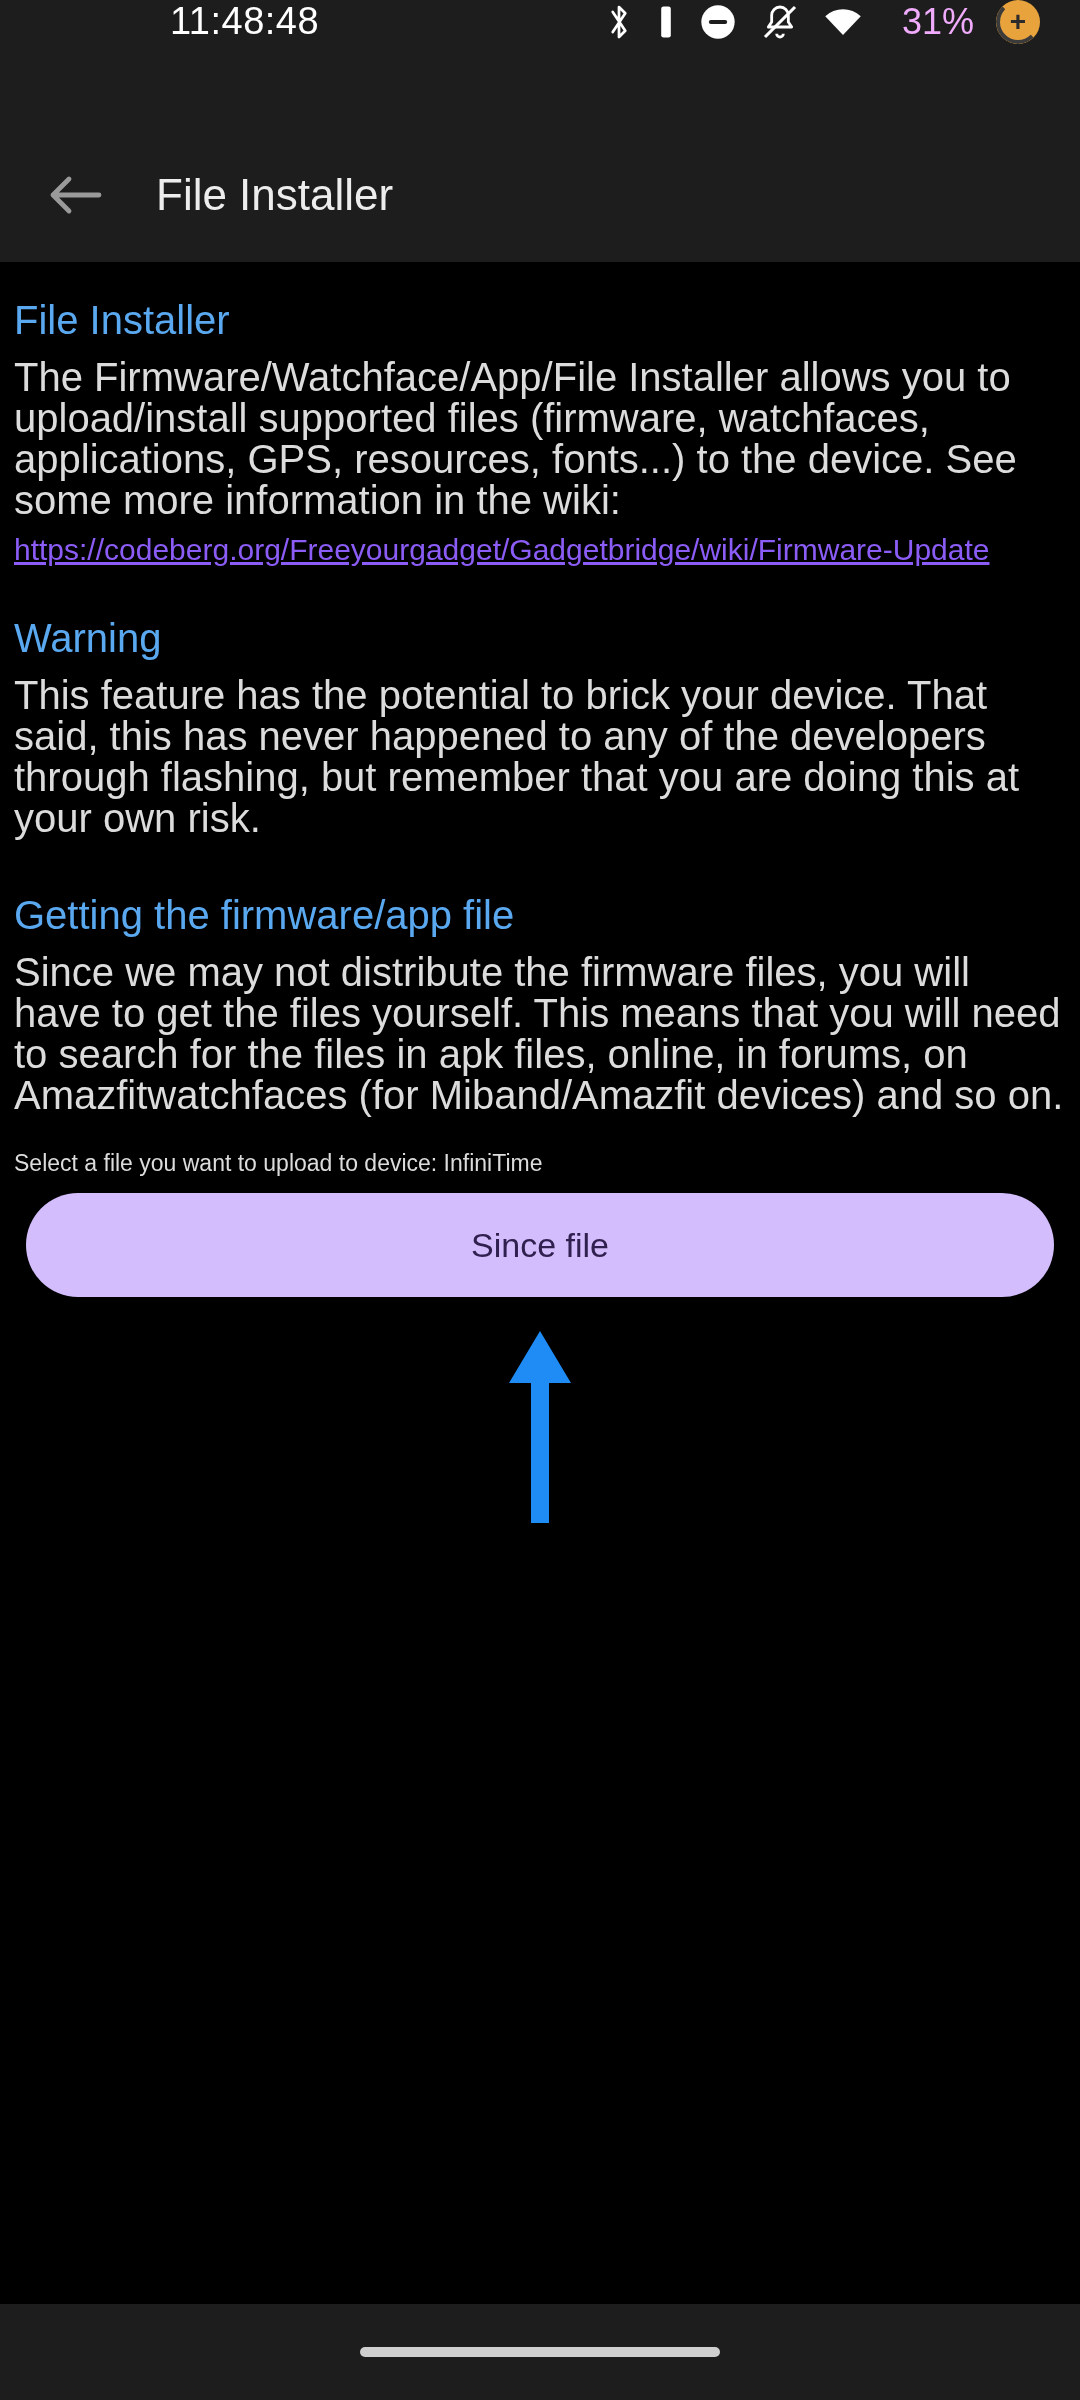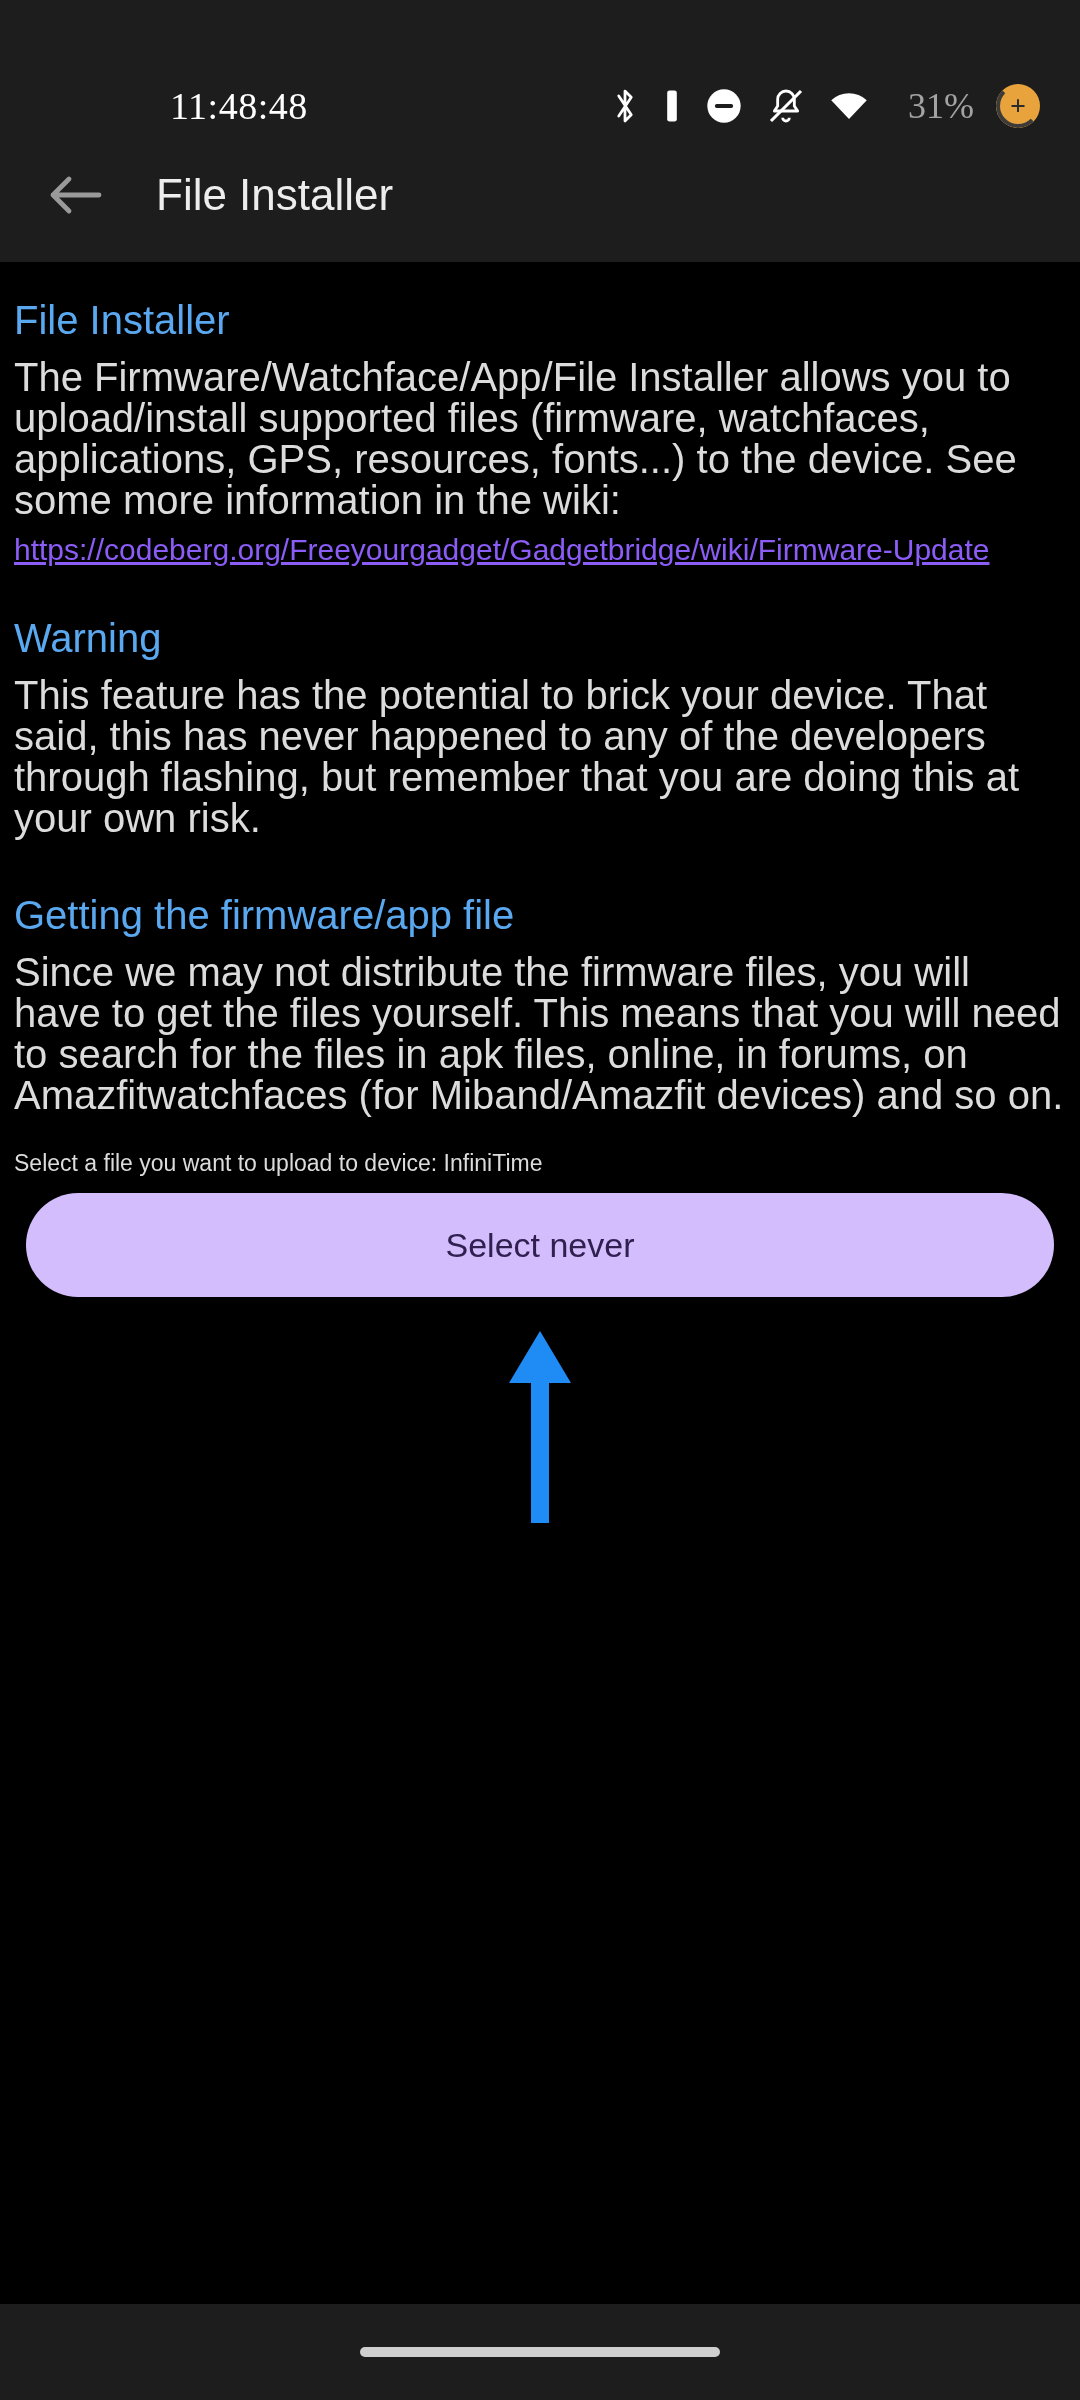--- a/index.html
+++ b/index.html
@@ -14,46 +14,45 @@
     font-family: "Liberation Sans", sans-serif;
     color: #e6e6e6;
     position: relative;
   }
 
   
   .status-bar {
     height: 128px;
     background: #1d1d1d;
     display: flex;
-    align-items: flex-end;
+    align-items: flex-start;
     padding: 0 40px;
     box-sizing: border-box;
     position: relative;
-    font-family: Liberation Serif, serif;
   }
   .status-clock {
     font-size: 38px;
     color: #ffffff;
     margin-left: 130px;
     letter-spacing: 0.5px;
   }
   .status-right {
     margin-left: auto;
     display: flex;
     align-items: center;
     gap: 22px;
   }
   .status-icon {
     display: inline-flex;
     align-items: center;
     justify-content: center;
   }
   .battery-pct {
     font-size: 36px;
-    color: #a3a3a3;
+    color: #f0abfc;
     margin-left: 16px;
   }
   .avatar-badge {
     width: 44px;
     height: 44px;
     border-radius: 50%;
     background: #e8a33d;
     display: flex;
     align-items: center;
     justify-content: center;
@@ -230,21 +229,21 @@
   <div class="gap-lg"></div>
   <h2 class="section">Warning</h2>
   <p class="body">This feature has the potential to brick your device. That said, this has never happened to any of the developers through flashing, but remember that you are doing this at your own risk.</p>
 
   <div class="gap-lg"></div>
   <h2 class="section">Getting the firmware/app file</h2>
   <p class="body">Since we may not distribute the firmware files, you will have to get the files yourself. This means that you will need to search for the files in apk files, online, in forums, on Amazfitwatchfaces (for Miband/Amazfit devices) and so on.</p>
 
   <div class="select-line">Select a file you want to upload to device: InfiniTime</div>
 
-  <button class="select-file-btn">Select never</button>
+  <button class="select-file-btn">Since file</button>
 
   <div class="arrow-wrap">
     <svg width="70" height="200" viewBox="0 0 70 200">
       <polygon points="35,4 66,56 44,56 44,196 26,196 26,56 4,56" fill="#1f8bf5"></polygon>
     </svg>
   </div>
 </div>
 
 <div class="nav-bar">
   <div class="nav-pill"></div>

